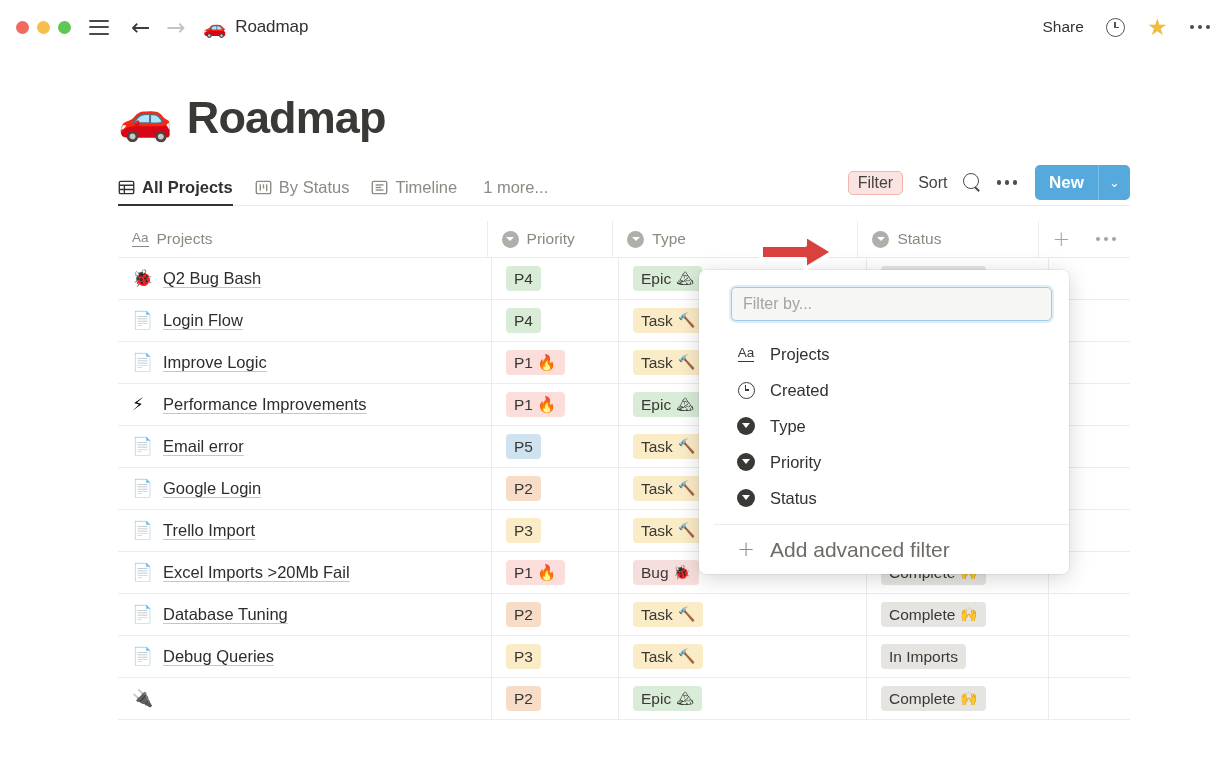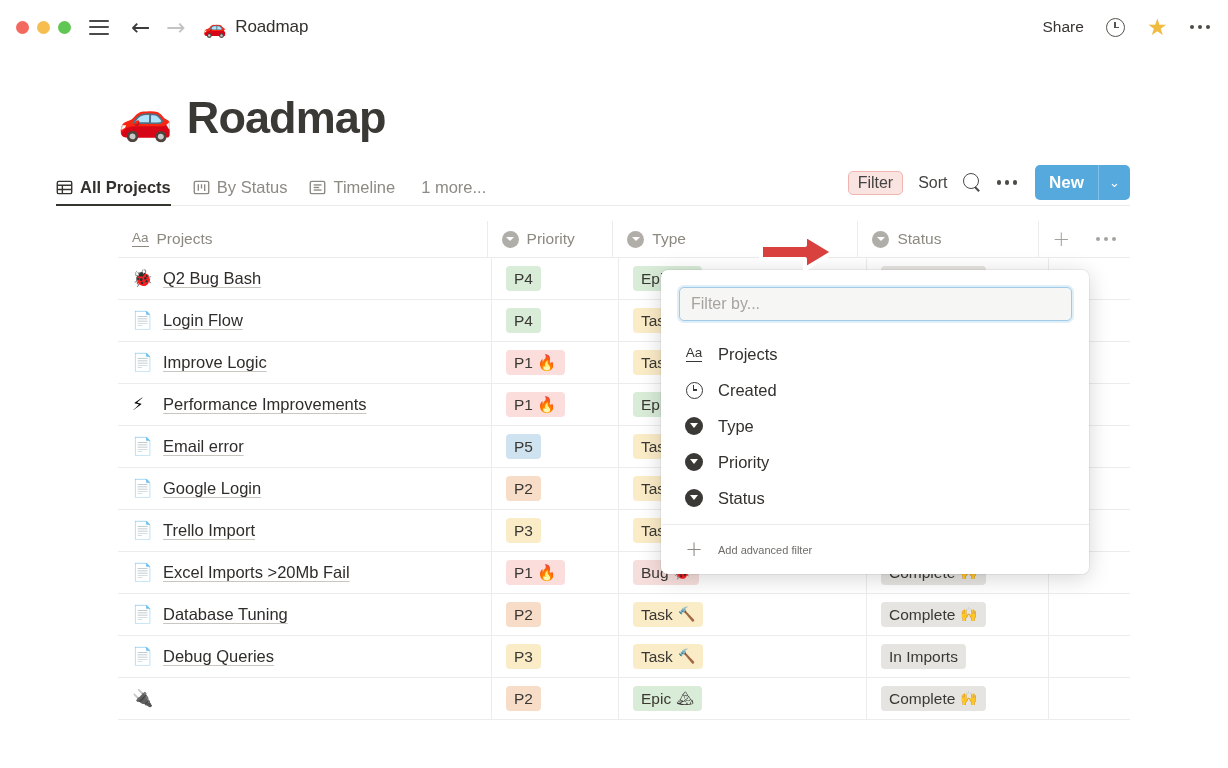--- a/index.html
+++ b/index.html
@@ -59,21 +59,21 @@
   
   .page { position: absolute; top: 54px; left: 0; width: 1228px; height: 714px; }
 
   .pagehead { display: flex; align-items: center; padding: 38px 0 0 118px; }
   .page-emoji { font-size: 44px; line-height: 1; margin-right: 14px;
                 font-family: "DejaVu Sans", sans-serif; }
   .page-title { font-size: 45px; font-weight: bold; color: #3b3936; letter-spacing: -0.9px; }
 
   
   .viewbar { position: relative; margin-top: 22px; height: 40px;
-             padding-left: 56px; display: flex; align-items: flex-end; }
+             padding-left: 118px; display: flex; align-items: flex-end; }
   .viewbar::after { content:""; position:absolute; left: 118px; right: 98px; bottom: 0;
              height: 1px; background: #eceae6; }
   .vtabs { display: flex; align-items: flex-end; gap: 22px; }
   .vtab { display: flex; align-items: center; gap: 7px; padding-bottom: 9px;
           cursor: pointer; position: relative; }
   .vtab .vlabel { font-size: 16.5px; color: #8d8a84; white-space: nowrap; }
   .vtab.active .vlabel { color: #33312e; font-weight: bold; }
   .vtab.active::after { content:""; position:absolute; left:0; right:0; bottom:0;
           height: 2.5px; background: #36342f; z-index: 2; }
   .vicon { width: 17px; height: 17px; color: #8d8a84; }
@@ -128,24 +128,24 @@
               font-family: "DejaVu Sans", sans-serif; line-height: 1; }
   .rowname { font-size: 16.5px; color: #2f2d2b; text-decoration: underline;
              text-decoration-color: #c9c6c2; text-underline-offset: 3px;
              cursor: pointer; white-space: nowrap; }
   .tag { display: inline-flex; align-items: center; gap: 5px; font-size: 15.5px;
          padding: 3px 8px; border-radius: 4px; color: #3a3834; white-space: nowrap;
          line-height: 1.25; }
   .tag .em { font-family: "DejaVu Sans", sans-serif; font-size: 14px; }
 
   
-  .fdrop { position: absolute; top: 216px; left: 661px; width: 428px;
+  .fdrop { position: absolute; top: 216px; left: 699px; width: 370px;
            background: #ffffff; border-radius: 7px;
            box-shadow: 0 4px 22px rgba(0,0,0,0.17), 0 0 0 1px rgba(0,0,0,0.05);
-           padding: 17px 0 0 1px; z-index: 40; }
+           padding: 17px 0 0 15px; z-index: 40; }
   .finput { margin: 0 17px 6px 17px; height: 34px; border-radius: 5px;
             background: #f6f6f5; border: 1.8px solid #9fcbe8;
             box-shadow: 0 0 0 2px rgba(159,203,232,0.33);
             display: flex; align-items: center; padding: 0 11px; }
   .finput input { border: none; outline: none; background: transparent; width: 100%;
             font-size: 16px; color: #43413d; font-family: "Liberation Sans", sans-serif; }
   .finput input::placeholder { color: #a7a39e; }
   .flist { padding: 9px 0 8px 0; }
   .fitem { display: flex; align-items: center; gap: 14px; height: 36px;
            padding: 0 22px; cursor: pointer; }
@@ -165,21 +165,21 @@
   .fi-sel::after { content:""; position:absolute; left: 4.6px; top: 6.4px;
             border-left: 4.4px solid transparent; border-right: 4.4px solid transparent;
             border-top: 5px solid #ffffff; }
   .fi-dots { display: flex; gap: 3px; }
   .fi-dots i { width: 4.3px; height: 4.3px; border-radius: 50%; background: #8d8a85; }
   .fi-plus { font-size: 21px; color: #8d8a85; font-weight: 300; line-height: 1;
              font-family: "DejaVu Sans", sans-serif; }
   .fdivider { height: 1px; background: #ecebe9; margin: 0; }
   .fadv { height: 49px; display: flex; align-items: center; gap: 14px; padding: 0 22px;
           cursor: pointer; }
-  .fadv .flabel { font-size: 11px; color: #6f6c68; }
+  .fadv .flabel { font-size: 21px; color: #6f6c68; }
 
   
   .arrow { position: absolute; left: 759px; top: 178px; z-index: 50; }
 </style>
 </head>
 <body>
 
 <div id="app">
 
   <div class="titlebar">

